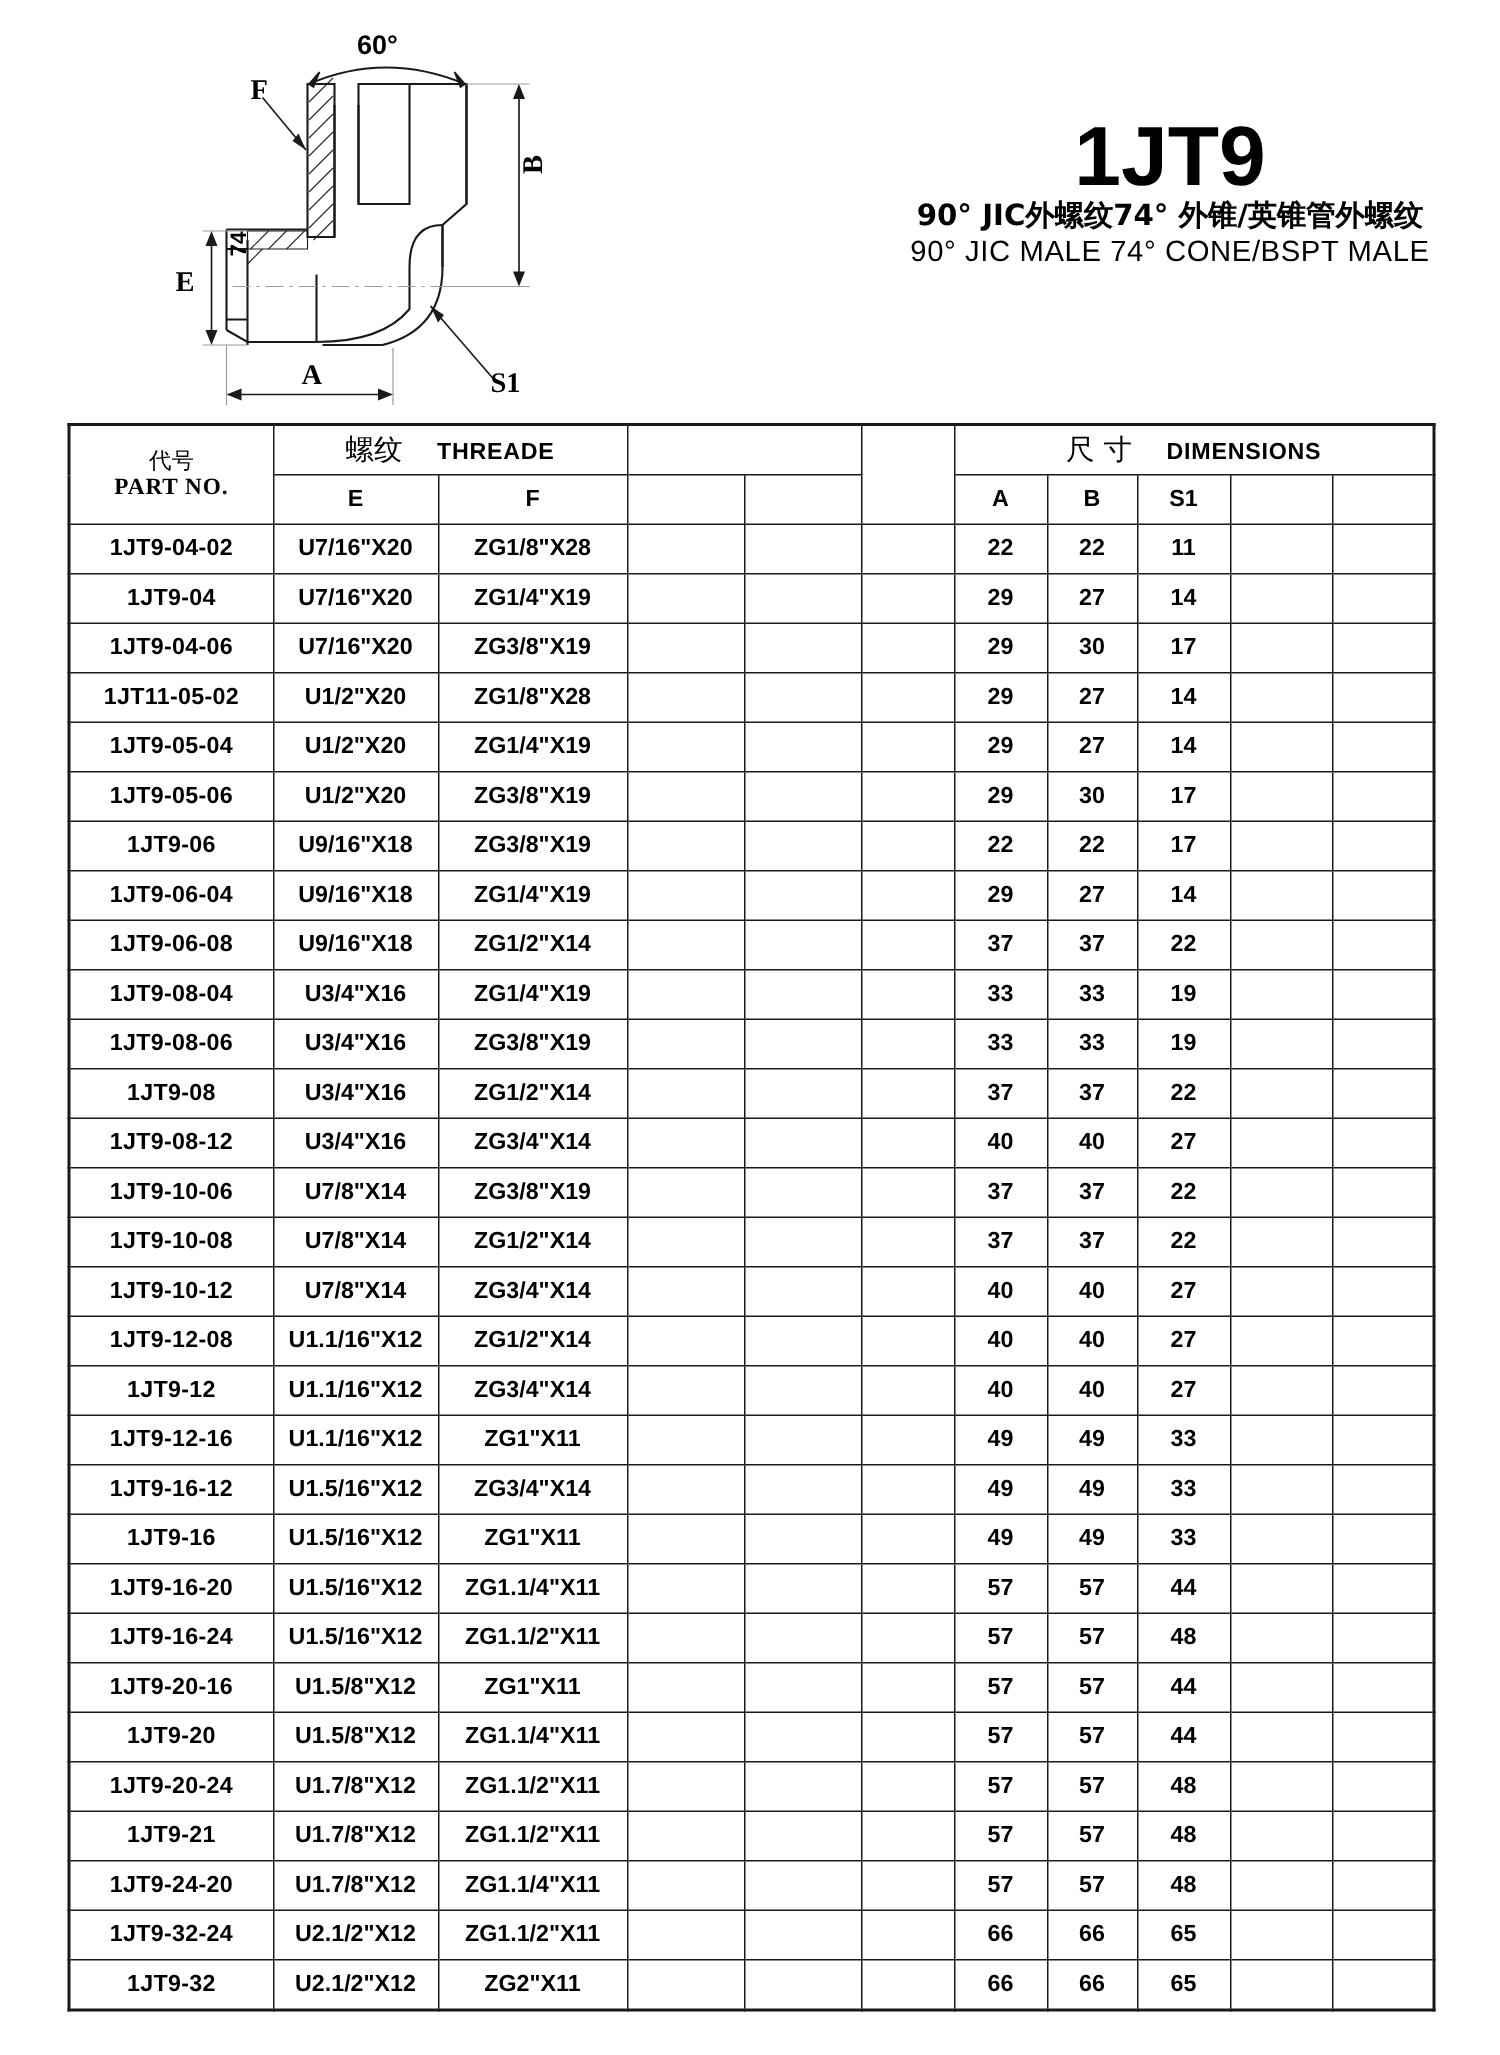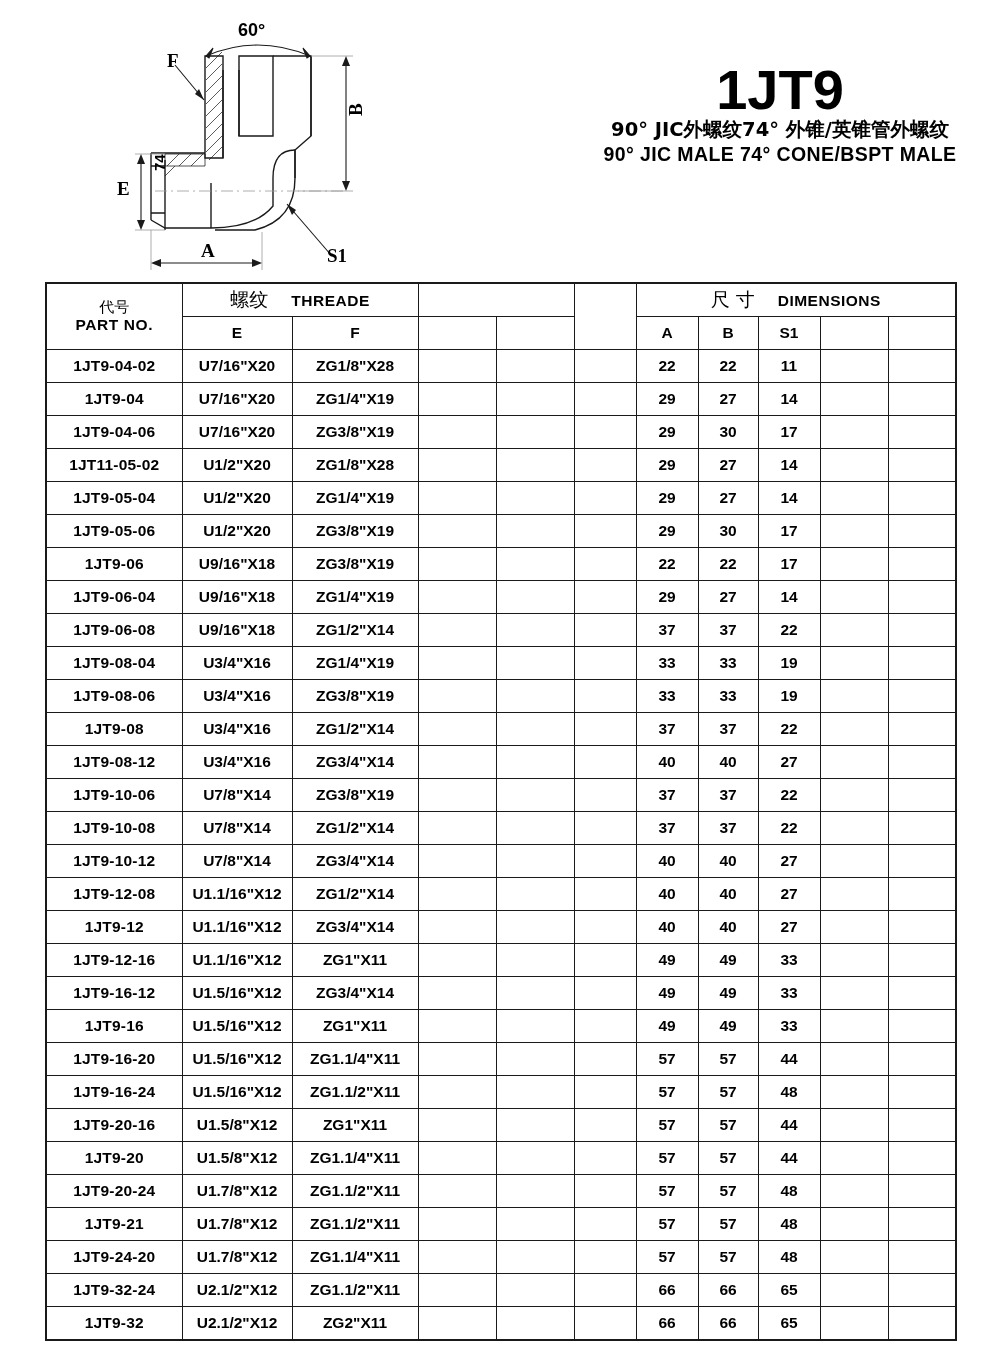--- a/index.html
+++ b/index.html
@@ -28,42 +28,42 @@
     left: 105px;
     top: 8px;
     width: 280px;
     height: 278px;
   }
   .drawing-area svg { display: block; }
 
   .title-area {
     position: absolute;
     left: 570px;
-    top: 62px;
+    top: 76px;
     width: 420px;
     text-align: center;
   }
   .product-code {
     font-family: "Liberation Sans", sans-serif;
     font-weight: bold;
     font-size: 56px;
     letter-spacing: 0px;
     line-height: 1.0;
     margin: 0;
   }
   .subtitle-cn {
     font-family: "DejaVu Sans", sans-serif;
     font-weight: bold;
     font-size: 19.5px;
     line-height: 1.25;
     white-space: nowrap;
   }
   .subtitle-en {
     font-family: "Liberation Sans", sans-serif;
-    font-weight: bold;
+    font-weight: normal;
     font-size: 19.5px;
     letter-spacing: 0.4px;
     line-height: 1.25;
     white-space: nowrap;
   }
 
   
   .table-wrap {
     position: absolute;
     left: 45px;
@@ -111,21 +111,21 @@
     line-height: 1.15;
     padding: 3px 0;
   }
   .two-line .l1 {
     font-family: "DejaVu Sans", sans-serif;
     font-weight: normal;
     font-size: 15px;
     display: block;
   }
   .two-line .l2 {
-    font-family: Liberation Sans, sans-serif;
+    font-family: Liberation Serif, serif;
     font-weight: bold;
     font-size: 15.5px;
     letter-spacing: 0.6px;
     display: block;
   }
   .grp-label .cn {
     font-family: "DejaVu Sans", sans-serif;
     font-weight: normal;
     font-size: 19px;
   }

